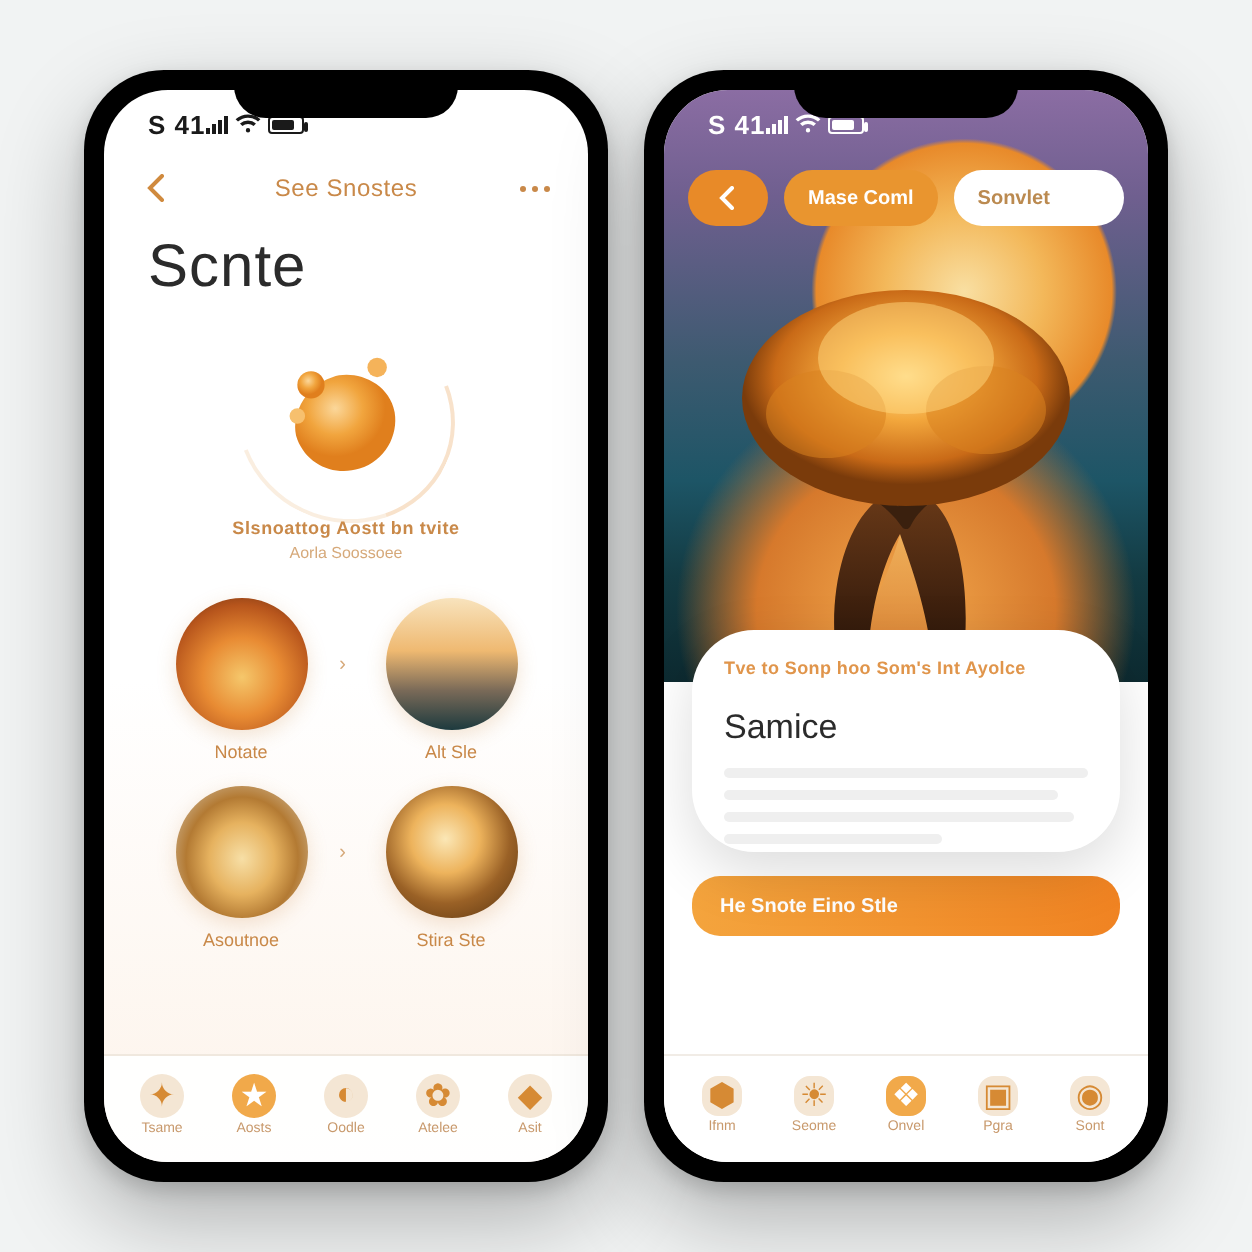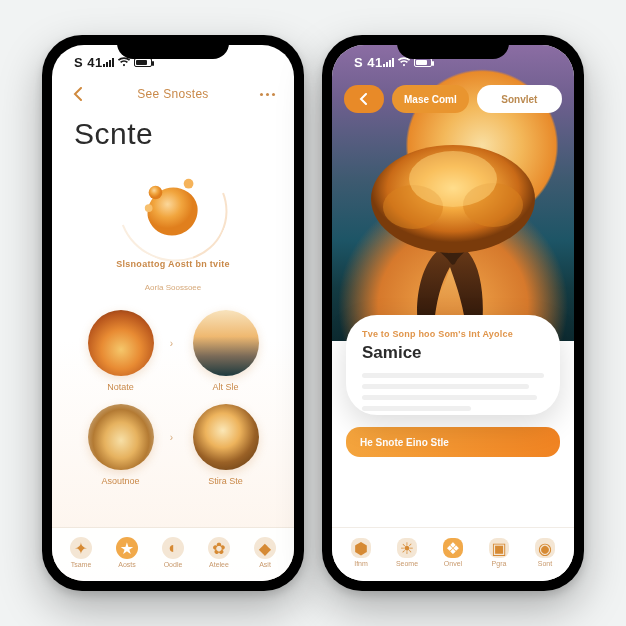--- a/index.html
+++ b/index.html
@@ -59,21 +59,21 @@
   .topnav1 .title1 { font-size:12px; font-weight:500; color:#c98949; letter-spacing:.3px; }
   .dots { width:24px; height:24px; color:#c98949; display:flex; align-items:center; justify-content:center; gap:3px; }
   .dots span{width:3px;height:3px;border-radius:50%;background:currentColor;}
   .hero1 { padding: 10px 22px 8px; }
   .hero1 h1 { font-size:30px; font-weight:400; color:#2b2b2b; letter-spacing:.5px; }
   .blob-wrap { height:100px; display:flex; align-items:center; justify-content:center; position:relative; }
   .blob { width:78px; height:72px; position:relative; }
   .blob .arc { position:absolute; inset:-16px; border:2px solid transparent; border-radius:50%; border-right-color:#e8a35a50; border-bottom-color:#e8a35a30; transform:rotate(25deg); }
   .blob svg { width:100%; height:100%; }
   .tagline { text-align:center; font-size:9px; color:#c98949; letter-spacing:.3px; padding:0 10px;font-weight:bold; }
-  .subtag { text-align:center; font-size:8px; color:#d6a97a; margin-top:14px; }
+  .subtag { text-align:center; font-size:8px; color:#d6a97a; margin-top:3px; }
   .grid1 { display:grid; grid-template-columns:1fr 1fr; gap:12px 8px; padding: 18px 20px 6px; }
   .cat { display:flex; flex-direction:column; align-items:center; gap:6px; position:relative; }
   .thumb { width:66px; height:66px; border-radius:50%; overflow:hidden; box-shadow:0 3px 10px rgba(200,130,60,.22); position:relative; }
   .cat .label { font-size:9px; color:#c98949; font-weight:500; }
   .cat .sep { position:absolute; right:-4px; top:28px; color:#d6a97a; font-size:10px; pointer-events:none;}
   .th-a { background: radial-gradient(circle at 50% 60%,#f5c76b 0%,#e88b33 38%,#b7551c 70%,#5b2a10 100%); }
   .th-b { background: linear-gradient(180deg,#f8e3bd 0%,#efb971 40%,#7a6a58 70%,#1d3a3e 100%); }
   .th-c { background: radial-gradient(ellipse at 50% 55%,#f7dfa6 0%,#e6b25f 35%,#b37a33 60%,#dcd0bd 100%); }
   .th-d { background: radial-gradient(circle at 45% 40%,#fbe7b6 0%,#edb35c 32%,#9a6126 60%,#53300e 100%); }
   
@@ -91,30 +91,30 @@
     background:
       radial-gradient(circle at 62% 34%, #f9dfa2 0%, #f3b85a 16%, #e88a2a 30%, transparent 31%),
       radial-gradient(circle at 50% 88%, #f3a94d 0%, #d6792c 26%, transparent 40%),
       linear-gradient(180deg,#8b6da3 0%,#6f5f8f 18%,#3d5a70 46%,#1d5566 66%,#133b43 82%,#0d2a30 100%);
   }
   .p2 .statusbar { position:absolute; top:0; left:0; right:0; color:#fff; }
   .chipbar { position:absolute; top:40px; left:12px; right:12px; display:flex; gap:8px; }
   .chip { height:28px; border-radius:14px; display:flex; align-items:center; padding:0 12px; font-size:10px; font-weight:600; gap:6px; }
   .chip.back { width:40px; background:#e88a28; color:#fff; justify-content:center; padding:0; }
   .chip.prim { flex:0 0 auto; background:#e9952f; color:#fff; }
-  .chip.sec { flex:1; background:#fff; color:#bb8a50; justify-content:center; }
+  .chip.sec { flex:1; background:#fff; color:#bb8a50; justify-content:flex-start; }
   
   .tree { position:absolute; left:50%; transform:translateX(-50%); bottom:-6px; width:190px; height:220px; }
   .card2 {
     margin:-26px 14px 0; background:#fff; border-radius:31px;
     box-shadow:0 10px 30px rgba(0,0,0,.14); padding:14px 16px 4px;
     position:relative; z-index:2;
   }
   .eyebrow { font-size:9px; color:#e0954b; font-weight:600; letter-spacing:.2px; }
-  .card2 h2 { font-size:17px; color:#2b2b2b; font-weight:700; margin-top:4px; }
+  .card2 h2 { font-size:17px; color:#2b2b2b; font-weight:400; margin-top:15px; }
   .lines { margin-top:10px; display:flex; flex-direction:column; gap:6px; }
   .lines span { height:5px; background:#efefef; border-radius:3px; }
   .lines span:nth-child(2){width:92%} .lines span:nth-child(3){width:96%}
   .lines span:nth-child(4){width:60%}
   .strip {
     margin:12px 14px 0; height:30px; border-radius:14px;
     background: linear-gradient(90deg,#f4a43d 0%, #f08322 100%);
     color:#fff; font-size:10px; font-weight:600; display:flex; align-items:center; padding:10px 14px;
   }
   .p2 .tabbar { background:#fff; border-top:1px solid #f1ece6; }

